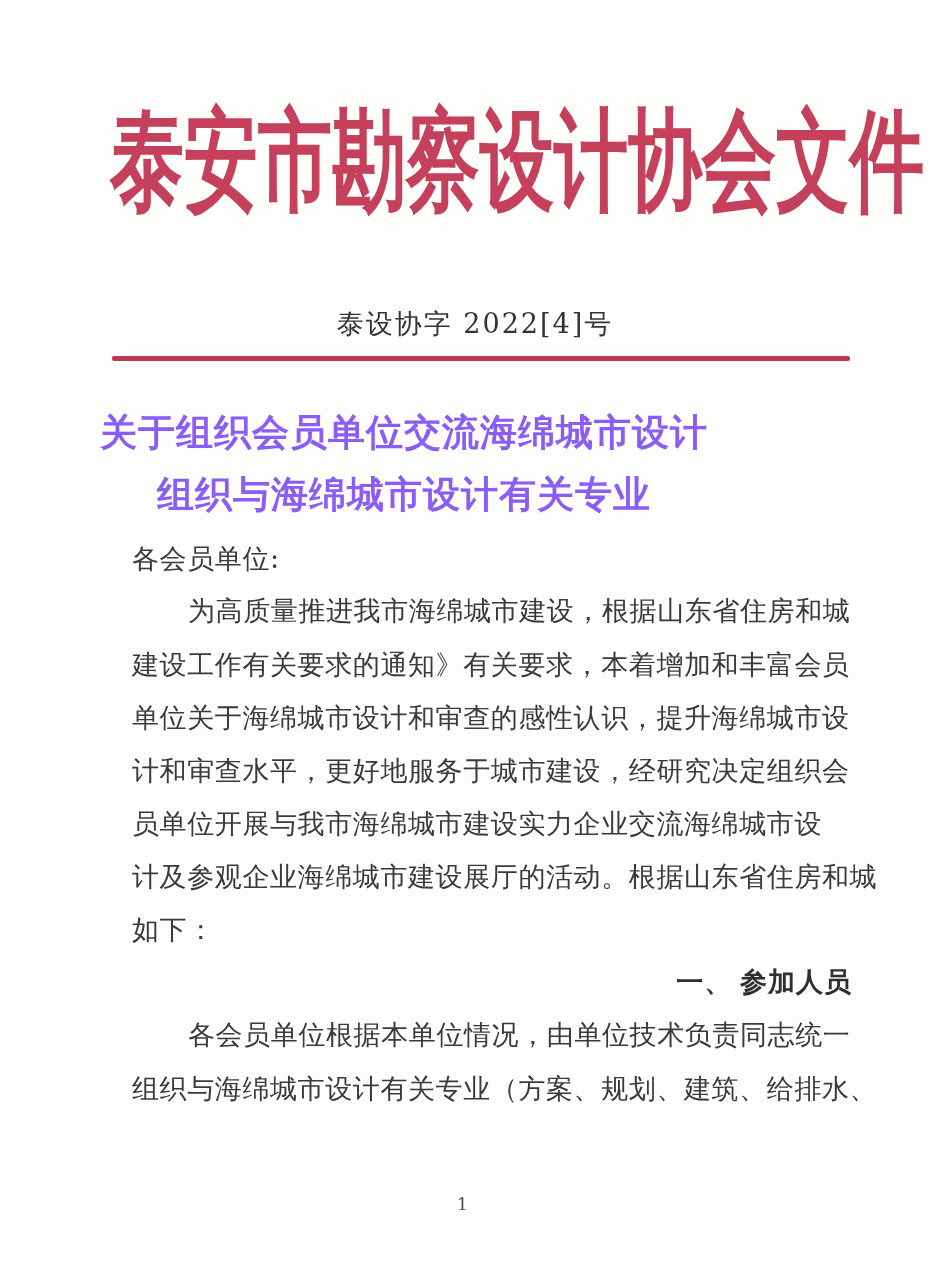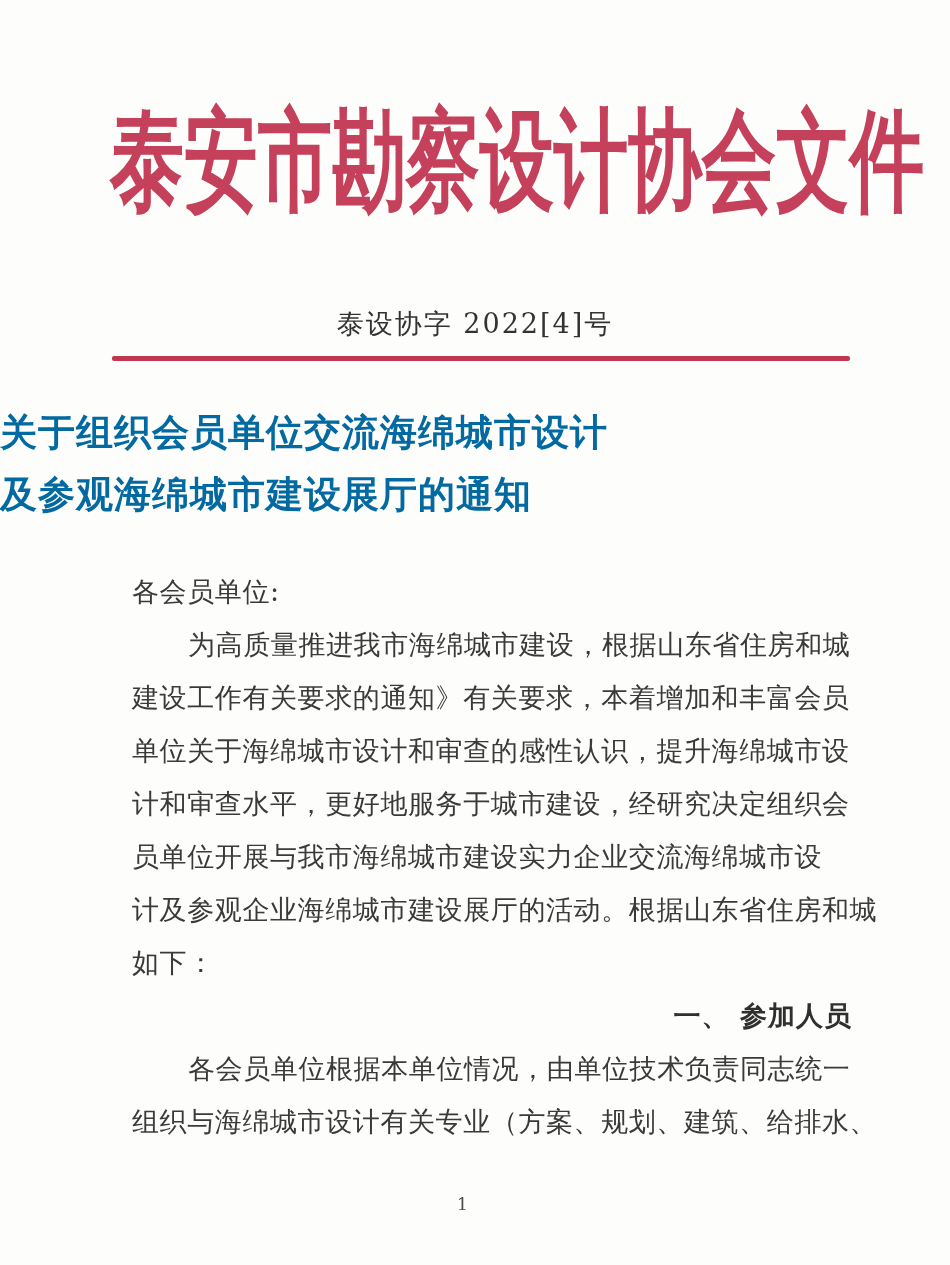--- a/index.html
+++ b/index.html
@@ -44,42 +44,43 @@
     position: absolute;
     left: 112px; top: 356px;
     width: 738px; height: 5px;
     border-radius: 2px;
   }
   
   .doc-title {
     position: absolute;
     left: 0; top: 402px;
     width: 808px;
+    text-align: center;
     font-family: "DejaVu Sans", "Liberation Sans", sans-serif;
     font-weight: bold;
     font-size: 37px;
     line-height: 62px;
     letter-spacing: 1px;
-    color: #0369a1;
+    color: #8b5cf6;
   }
   
   .doc-body {
     position: absolute;
-    left: 132px; top: 565px;
+    left: 132px; top: 532px;
     width: 720px;
     font-size: 27px;
     letter-spacing: 0.6px;
     color: #3a3a3a;
   }
   .doc-body .line {
     height: 53px;
     line-height: 53px;
     white-space: nowrap;
   }
-  .doc-body .line.indent { padding-left: 56px; }
+  .doc-body .line.indent { padding-left: 56px; font-family: Liberation Serif, serif; }
   .doc-body .line.heading {
     font-weight: bold;
     color: #2f2f2f;
     letter-spacing: 1px;
     text-align: right;
   }
   
   .page-number {
     position: absolute;
     left: 0; top: 1194px;
@@ -107,21 +108,21 @@
       <span>文</span>
       <span>件</span>
     </div>
 
   <div class="doc-number">泰设协字 2022[4]号</div>
 
   <div class="red-rule" style="background-color: rgb(191, 55, 80);"></div>
 
   <div class="doc-title">
     <div>关于组织会员单位交流海绵城市设计</div>
-    <div>及参观海绵城市建设展厅的通知</div>
+    <div>组织与海绵城市设计有关专业</div>
   </div>
 
   <div class="doc-body">
     <div class="line">各会员单位:</div>
     <div class="line indent">为高质量推进我市海绵城市建设，根据山东省住房和城</div>
     <div class="line">建设工作有关要求的通知》有关要求，本着增加和丰富会员</div>
     <div class="line">单位关于海绵城市设计和审查的感性认识，提升海绵城市设</div>
     <div class="line">计和审查水平，更好地服务于城市建设，经研究决定组织会</div>
     <div class="line">员单位开展与我市海绵城市建设实力企业交流海绵城市设</div>
     <div class="line">计及参观企业海绵城市建设展厅的活动。根据山东省住房和城</div>

